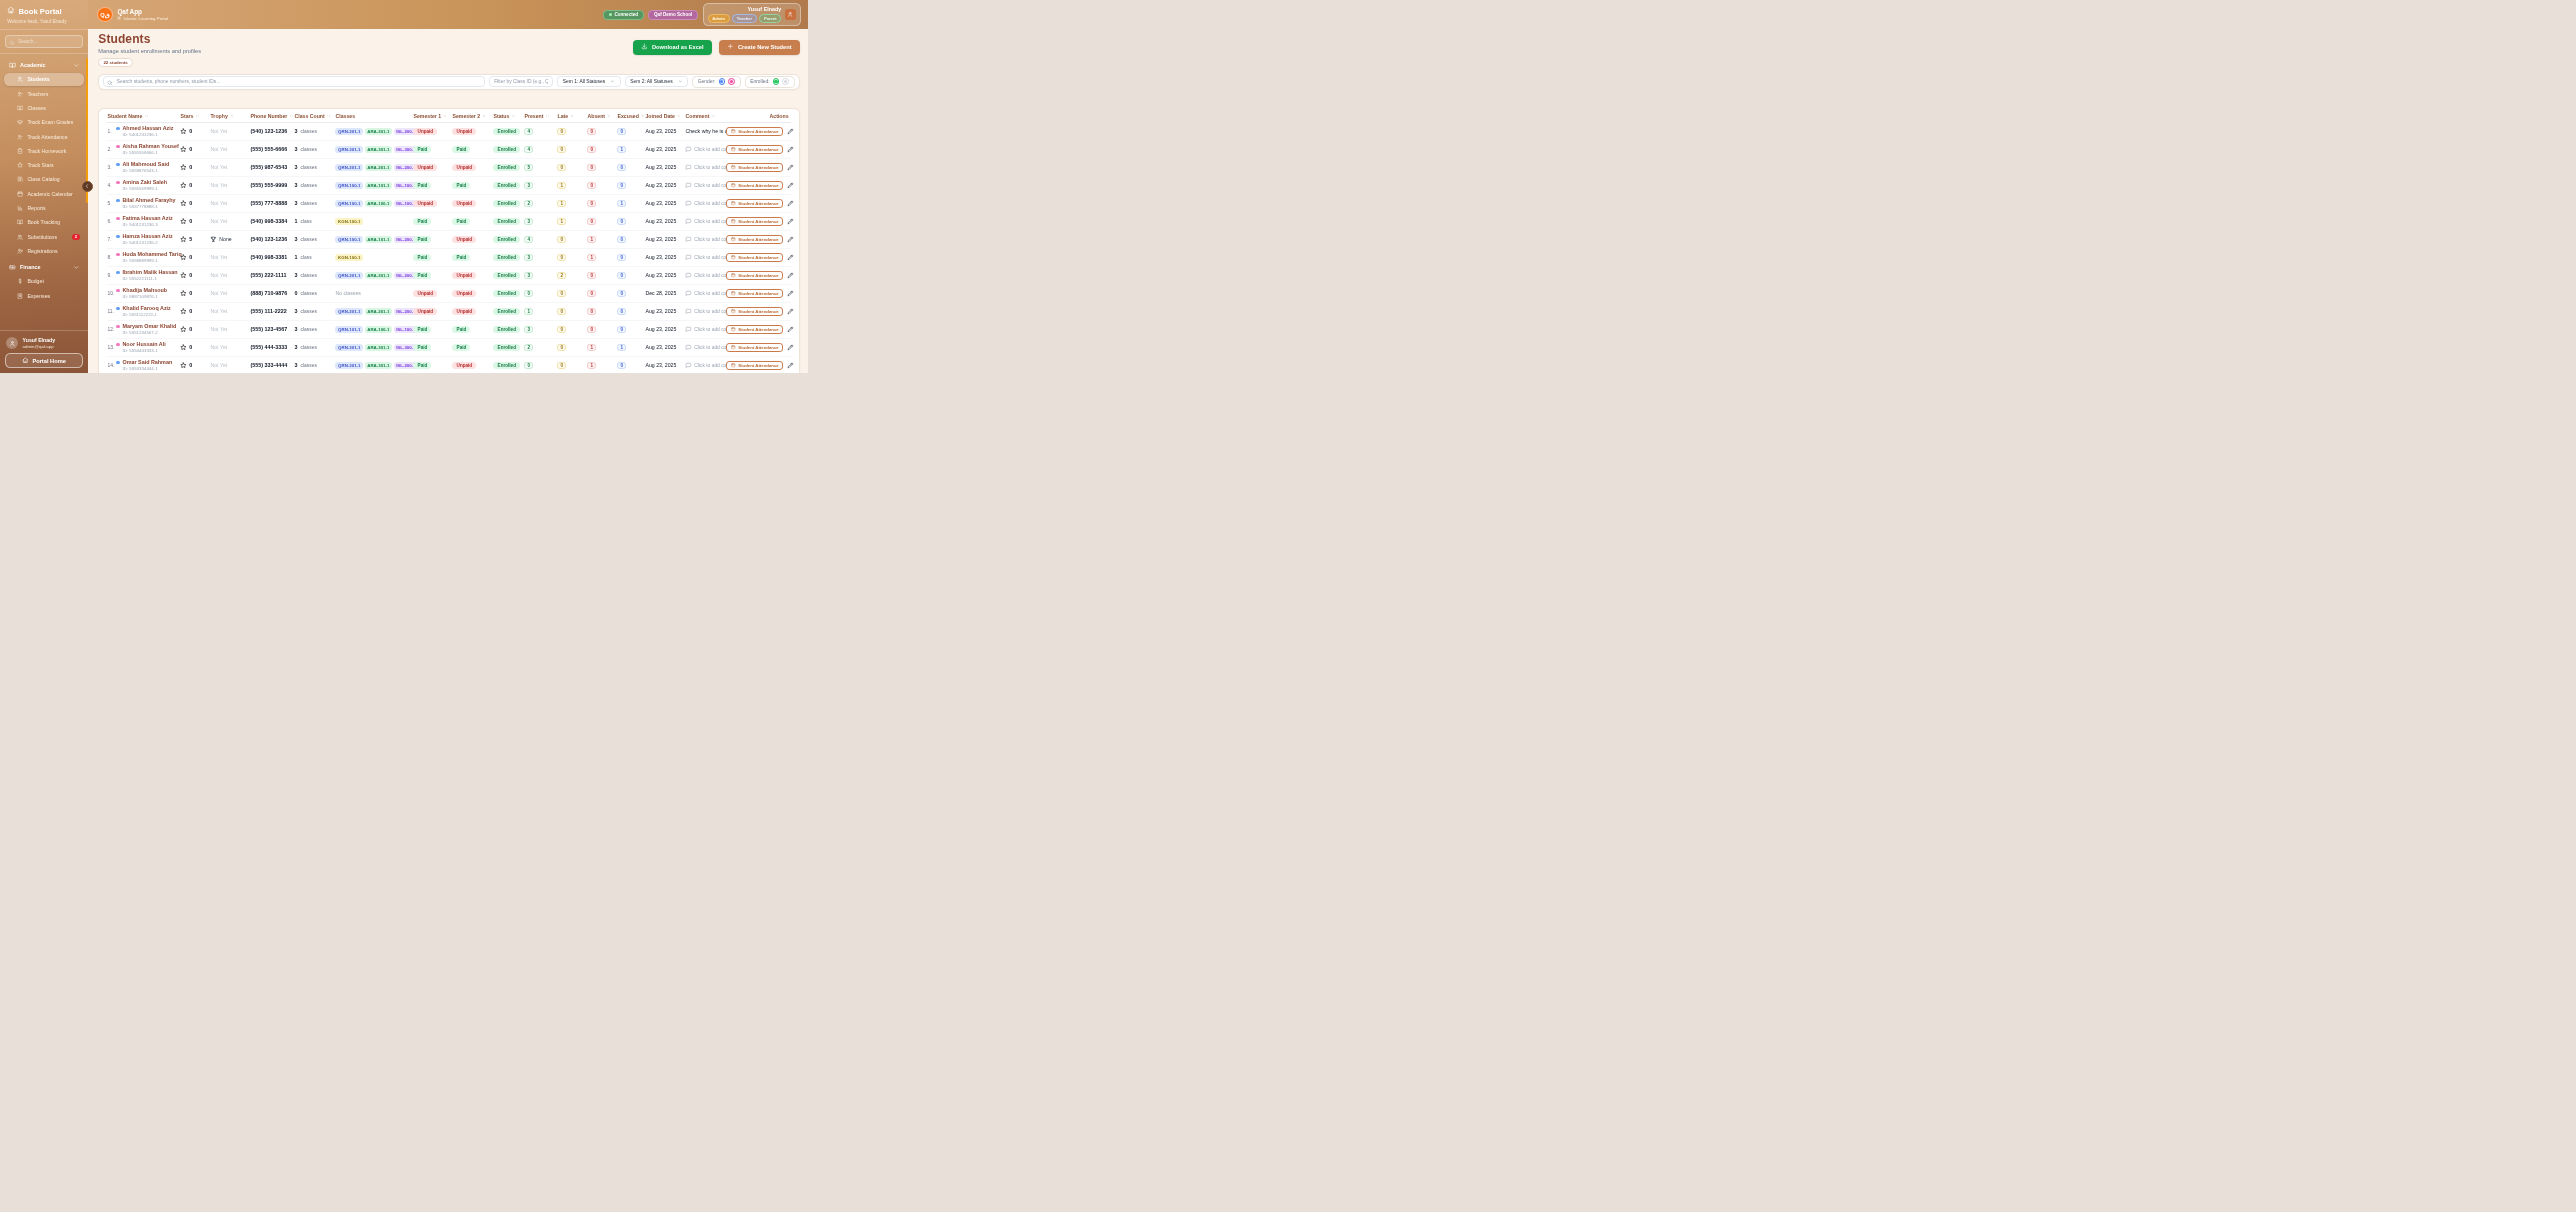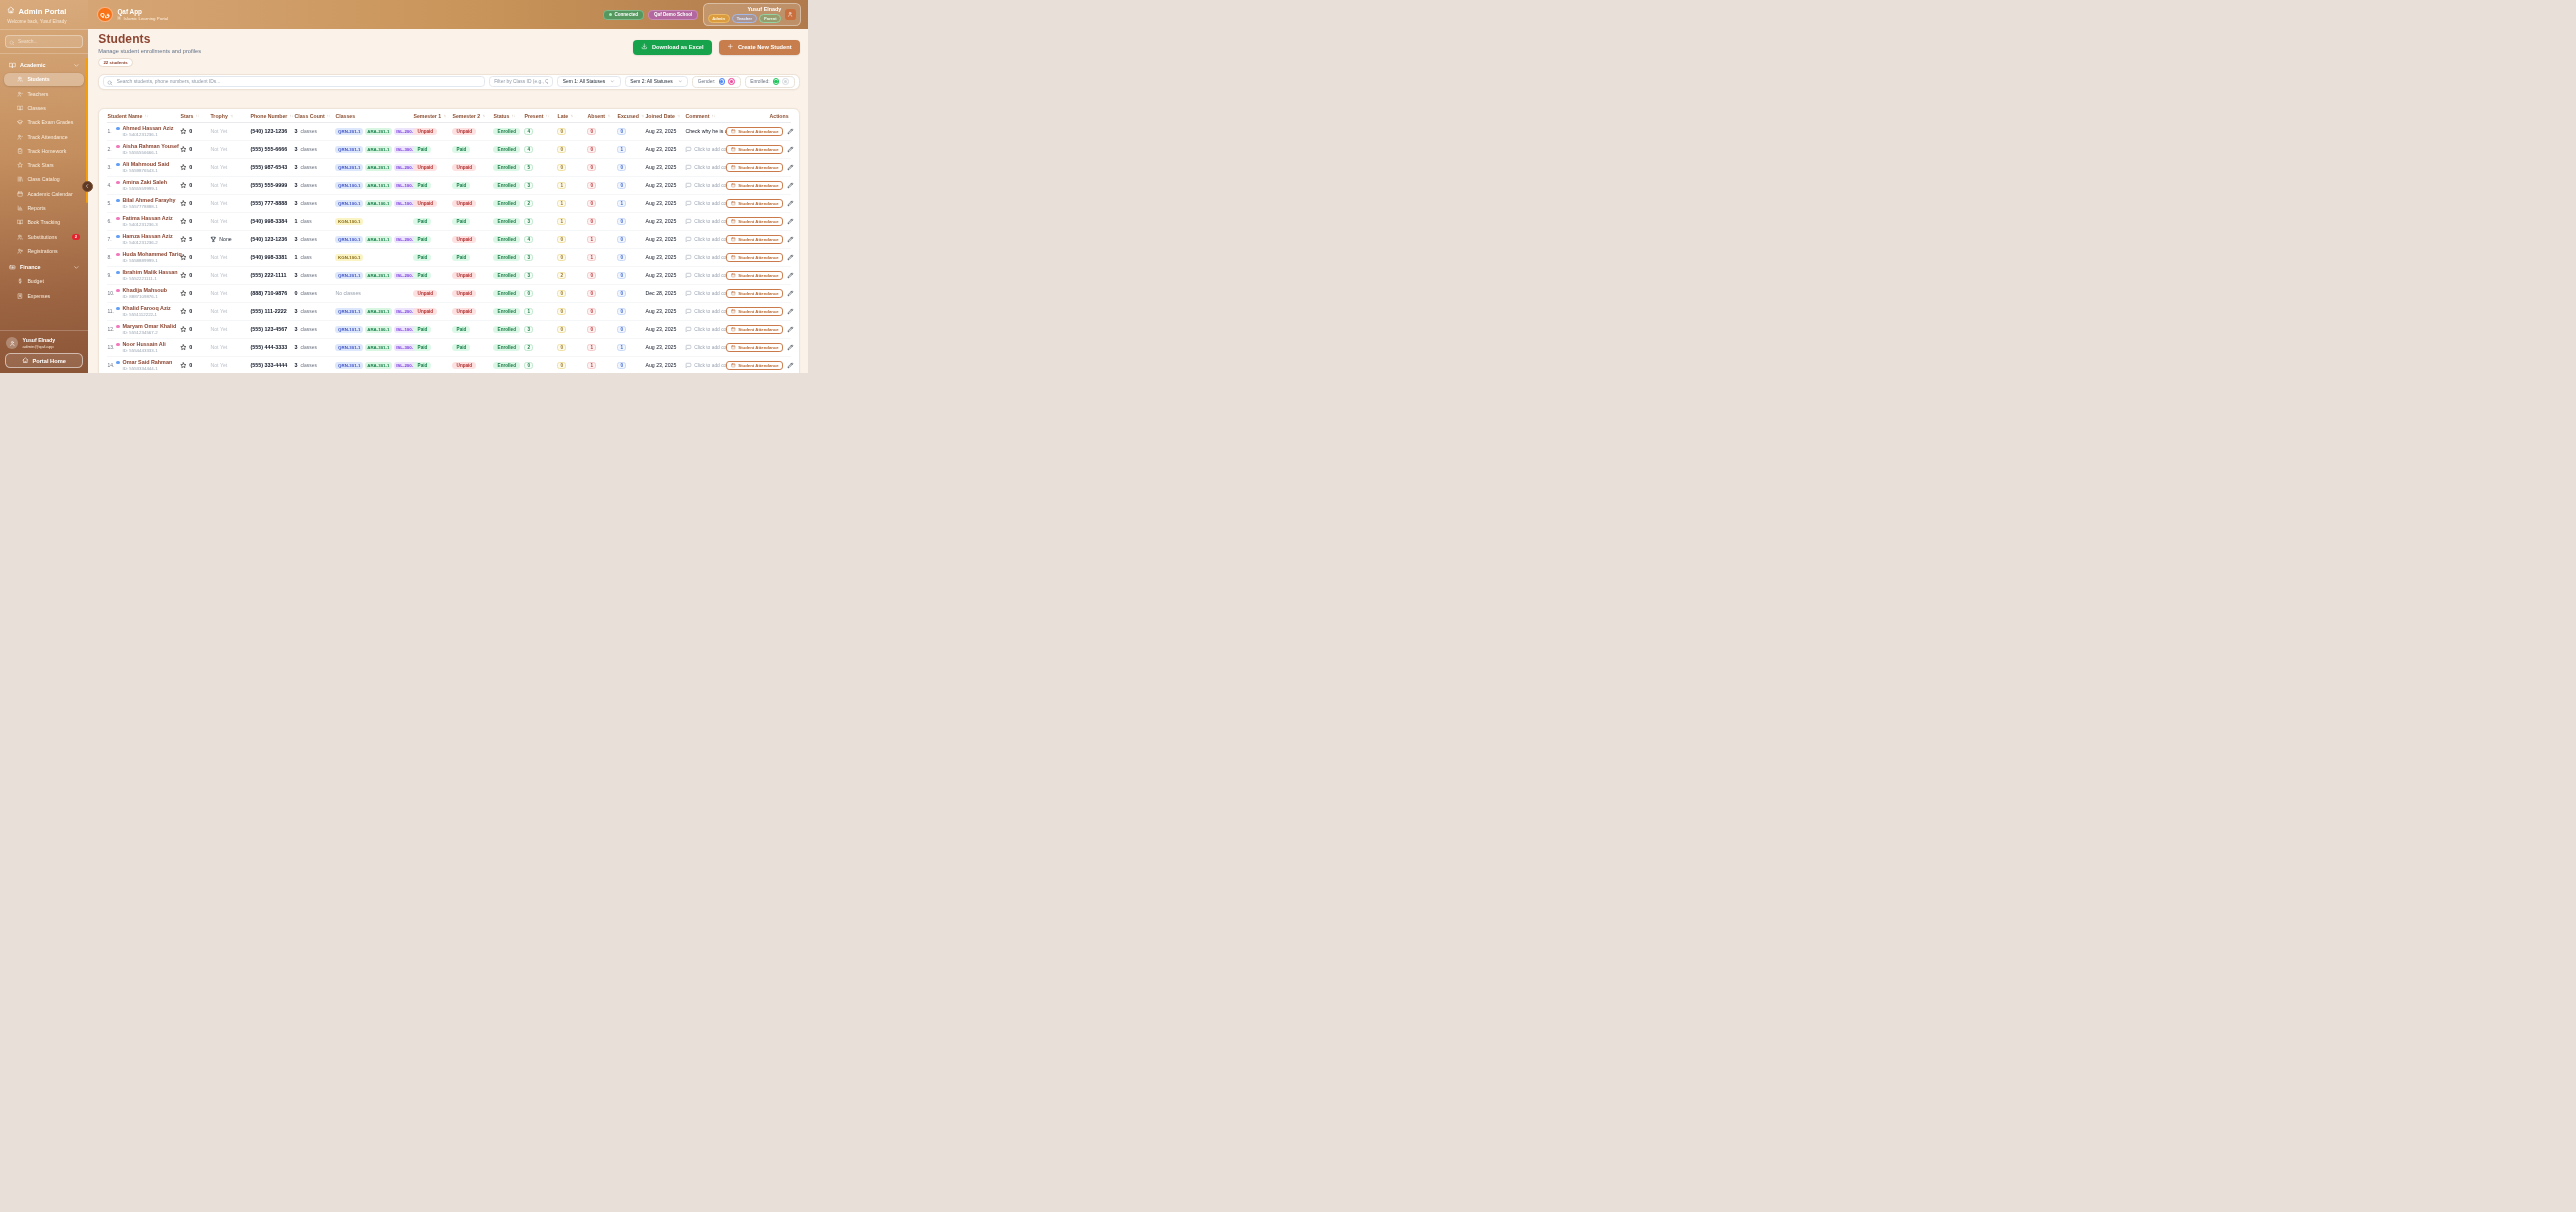--- a/index.html
+++ b/index.html
@@ -167,21 +167,21 @@
 <div class="app">
 
   <aside class="sidebar">
     <div class="sb-head">
       <div class="sb-title">
         <span id="sb-home-ic"><svg viewBox="0 0 24 24" class="ic" style="width:7.7px;height:7.7px">
               <path d="M3 11.2 12 3l9 8.2"></path>
               <path d="M5.5 9.8V21h13V9.8"></path>
               <path d="M10 21v-5.5h4V21"></path>
             </svg></span>
-        <span>Admin Portal</span>
+        <span>Book Portal</span>
       </div>
       <div class="sb-welcome">Welcome back, Yusuf Elnady</div>
     </div>
     <div class="sb-div"></div>
     <div class="sb-searchwrap">
       <span class="sb-search-ic" id="sb-search-ic"><svg viewBox="0 0 24 24" class="ic" style="width:5.7px;height:5.7px">
             <circle cx="11" cy="11" r="7"></circle>
             <path d="m16.8 16.8 4.2 4.2"></path>
           </svg></span>
       <input class="sb-search-input" placeholder="Search..." style="">

